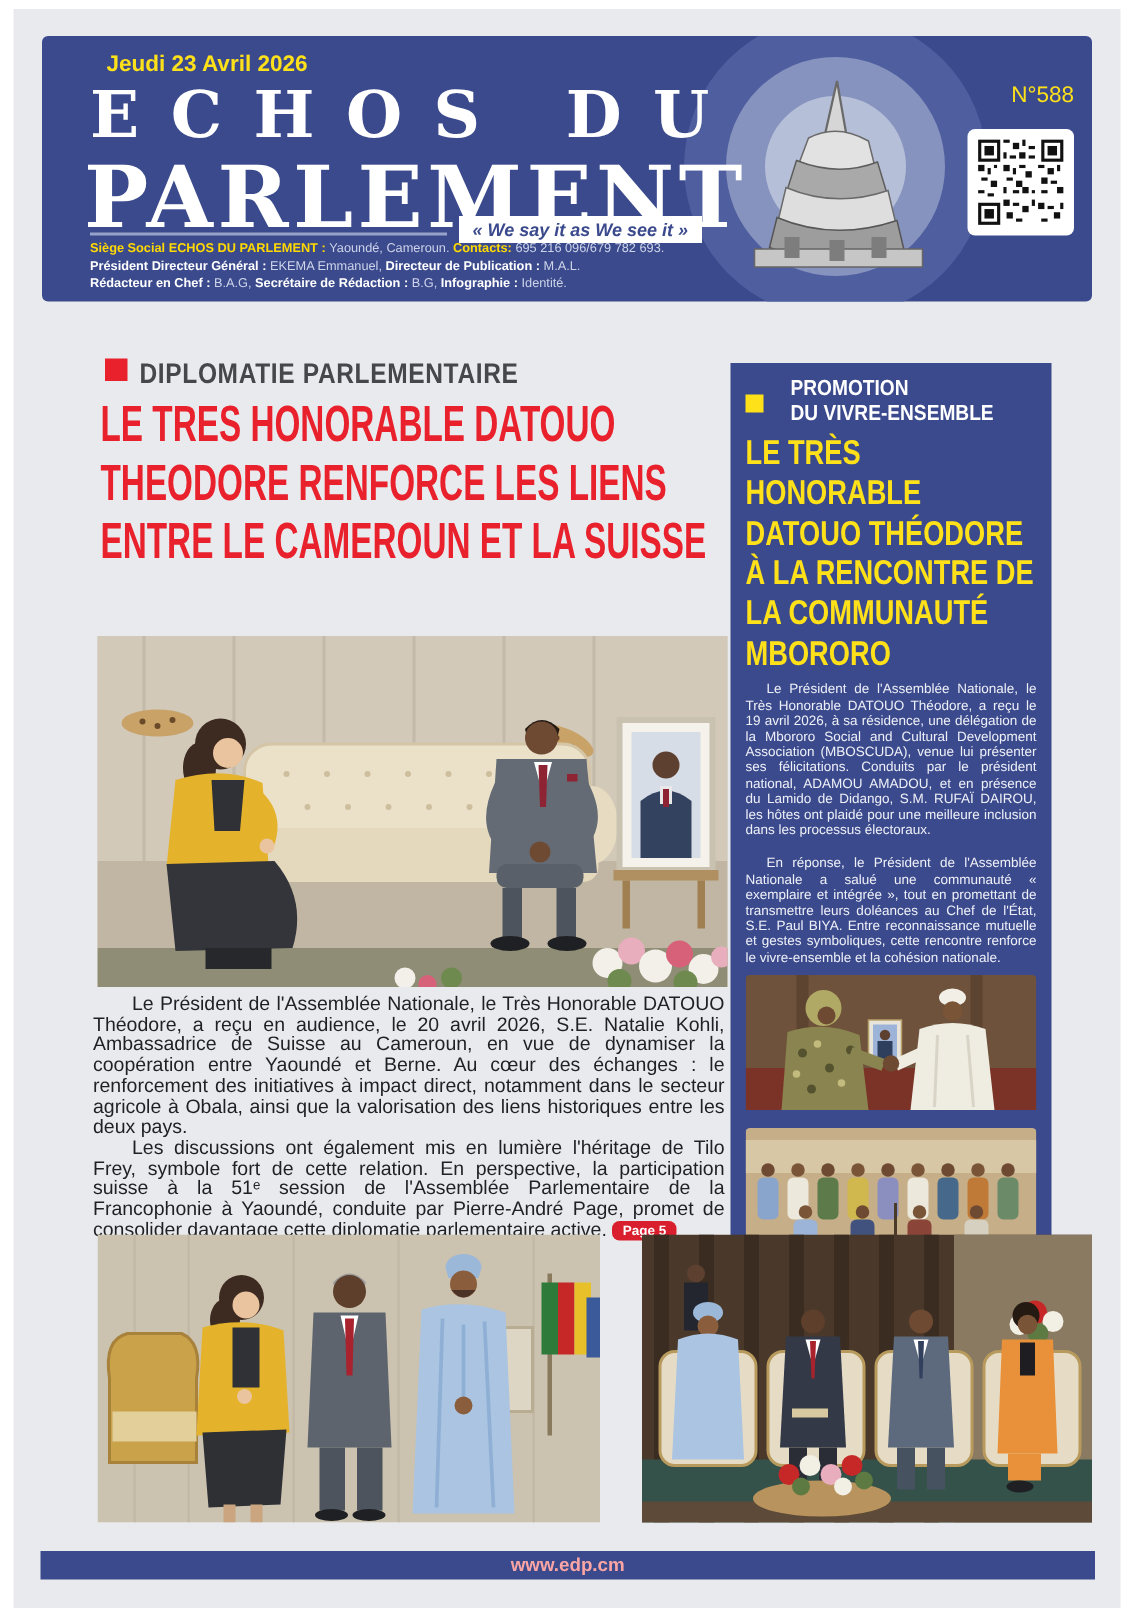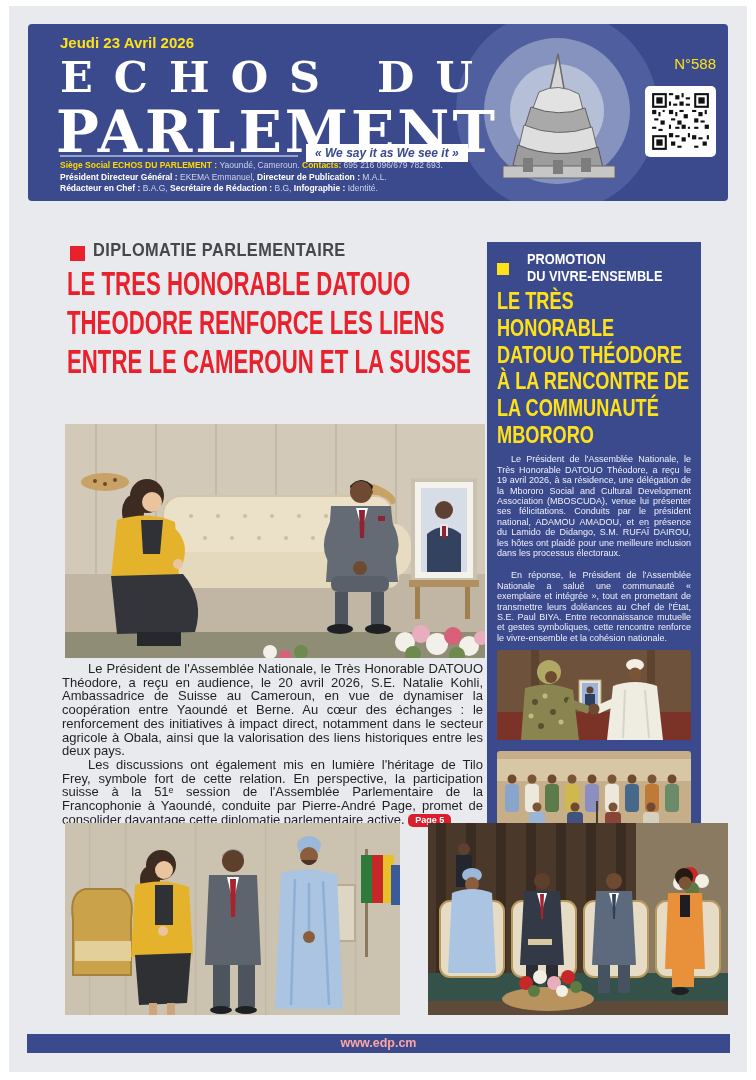--- a/index.html
+++ b/index.html
@@ -5,33 +5,33 @@
   * { margin:0; padding:0; box-sizing:border-box; }
   html,body { width:756px; height:1080px; background:#ffffff; font-family:"Liberation Sans", sans-serif; position:relative; overflow:hidden; }
   .page-bg { position:absolute; left:9px; top:6px; width:738px; height:1066px; background:#e9eaed; }
 
   
   .banner { position:absolute; left:28px; top:24px; width:700px; height:177px; background:#3b4a8c; border-radius:4px; overflow:hidden; }
   .ring-outer { position:absolute; left:428px; top:-14px; width:202px; height:202px; border-radius:50%; background:#4f5e9f; }
   .ring-mid   { position:absolute; left:456px; top:14px;  width:146px; height:146px; border-radius:50%; background:#8793bf; }
   .ring-inner { position:absolute; left:482px; top:40px;  width:94px;  height:94px;  border-radius:50%; background:#b6bfd8; }
   .monument   { position:absolute; left:455px; top:28px; }
-  .date { position:absolute; left:32px; top:10px; color:#ffe11a; font-weight:bold; font-size:15px;text-align:center; }
+  .date { position:absolute; left:43px; top:10px; color:#ffe11a; font-weight:bold; font-size:15px;text-align:center; }
   .title1 { position:absolute; left:32px; top:28px; color:#ffffff; font-family:"DejaVu Serif", serif; font-weight:bold; font-size:43px; letter-spacing:21px; white-space:nowrap; }
   .title2 { position:absolute; left:28px; top:74px; color:#ffffff; font-family:"DejaVu Serif", serif; font-weight:bold; font-size:57px; letter-spacing:3px; white-space:nowrap; }
   .tagline { position:absolute; left:278px; top:120px; background:#ffffff; color:#3b4a8c; font-style:italic; font-weight:bold; font-size:12px; padding:2px 9px; white-space:nowrap; }
   .underline { position:absolute; left:32px; top:131px; width:238px; height:2px; background:#97a2c8; }
   .legal { position:absolute; left:32px; top:136px; font-size:8.5px; line-height:11.5px; color:#cdd4ea; white-space:nowrap; }
   .legal .yb { color:#ffd900; font-weight:bold; }
   .legal .wb { color:#ffffff; font-weight:bold; }
   .issue { position:absolute; right:12px; top:31px; color:#ffe11a; font-weight:normal; font-size:15px; }
   .qr { position:absolute; left:617px; top:62px; width:71px; height:71px; background:#ffffff; border-radius:5px; padding:5px; }
 
   
-  .kicker-left { position:absolute; left:70px; top:239px; display:flex; align-items:flex-end; gap:8px; }
+  .kicker-left { position:absolute; left:70px; top:239px; display:flex; align-items:flex-start; gap:8px; }
   .kicker-sq-red { width:15px; height:15px; background:#e9212c; }
   .kicker-left .kt { font-size:19px; font-weight:bold; color:#46474b; transform:scaleX(0.86); transform-origin:left center; white-space:nowrap; letter-spacing:0.5px; }
   .headline-left { position:absolute; left:67px; top:264px; width:640px; font-size:34px; font-weight:bold; color:#e9212c; line-height:1.14; transform:scaleX(0.653); transform-origin:left top; }
   .main-photo { position:absolute; left:65px; top:424px; width:420px; height:234px; background:#cdc4b4; }
   .body-left { position:absolute; left:62px; top:662px; width:421px; font-size:13px; line-height:13.7px; color:#1f2023; text-align:justify; }
   .body-left p { text-indent:26px; }
   .page-badge { display:inline-block; background:#d91f2d; color:#ffffff; font-weight:bold; font-size:9px; line-height:11px; padding:1px 7px; border-radius:5px; text-indent:0; vertical-align:1px; }
 
   
   .panel { position:absolute; left:487px; top:242px; width:214px; height:588px; background:#3b4a8c; padding:9px 10px; }

